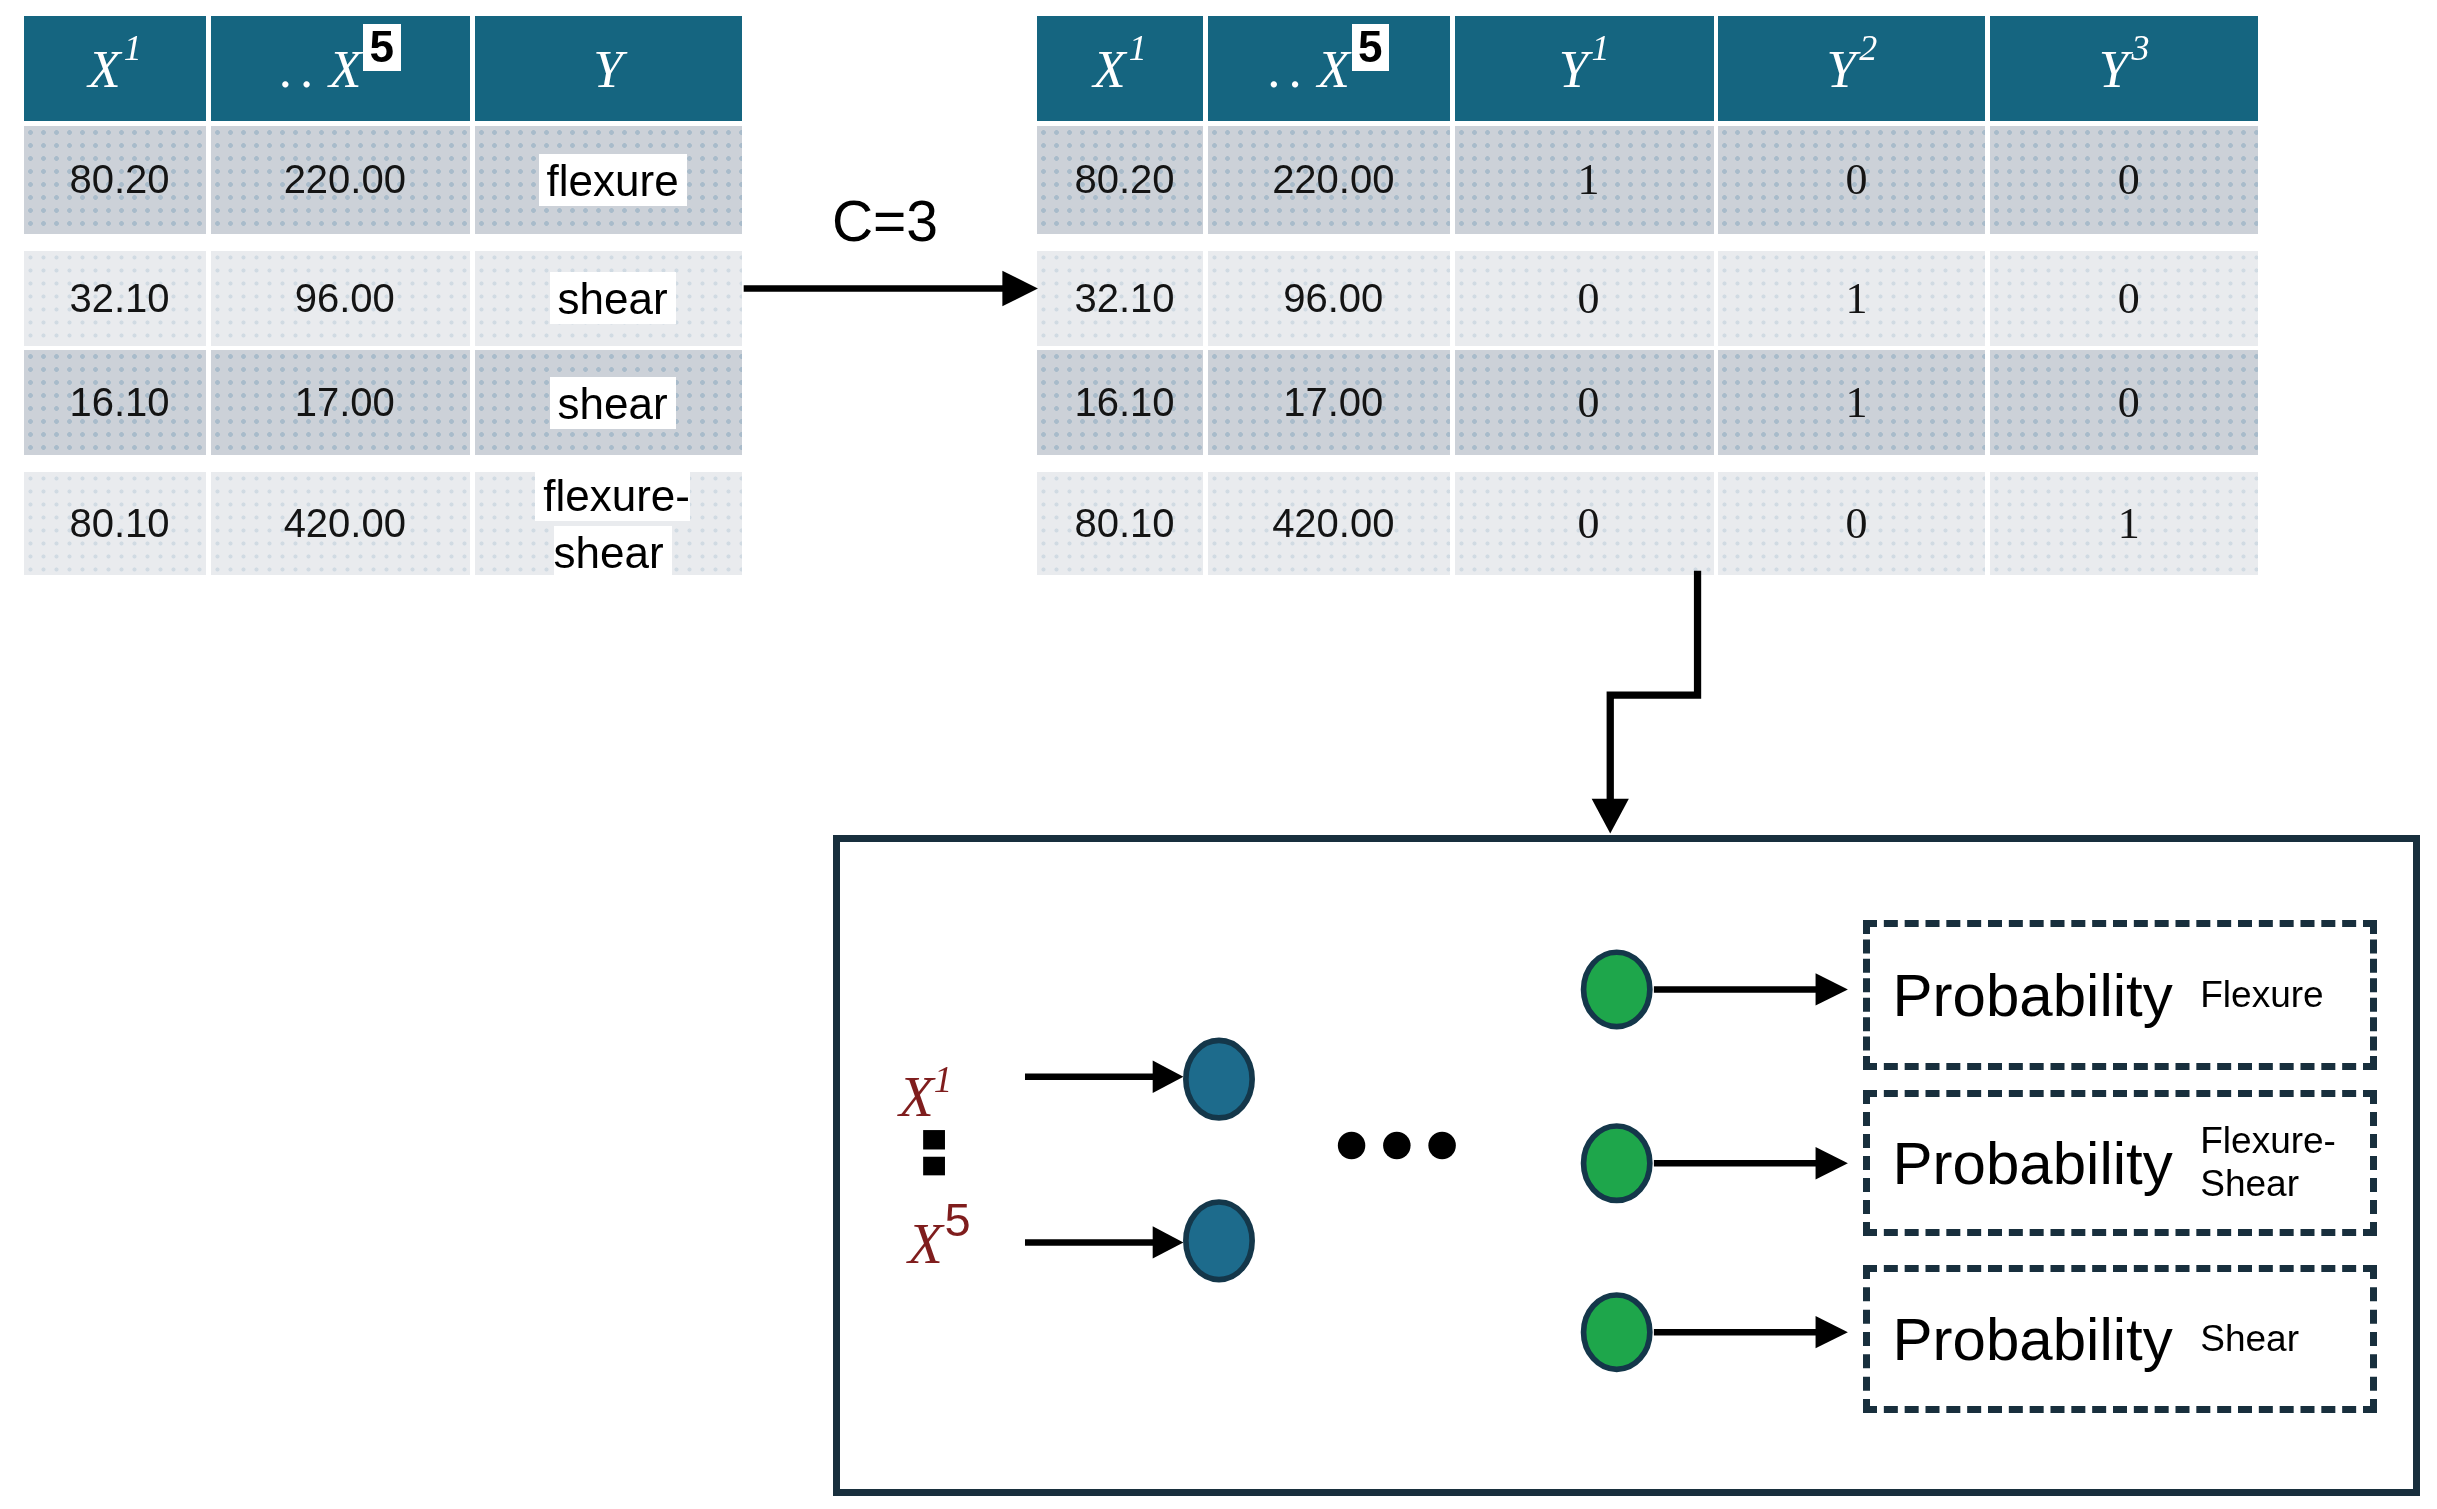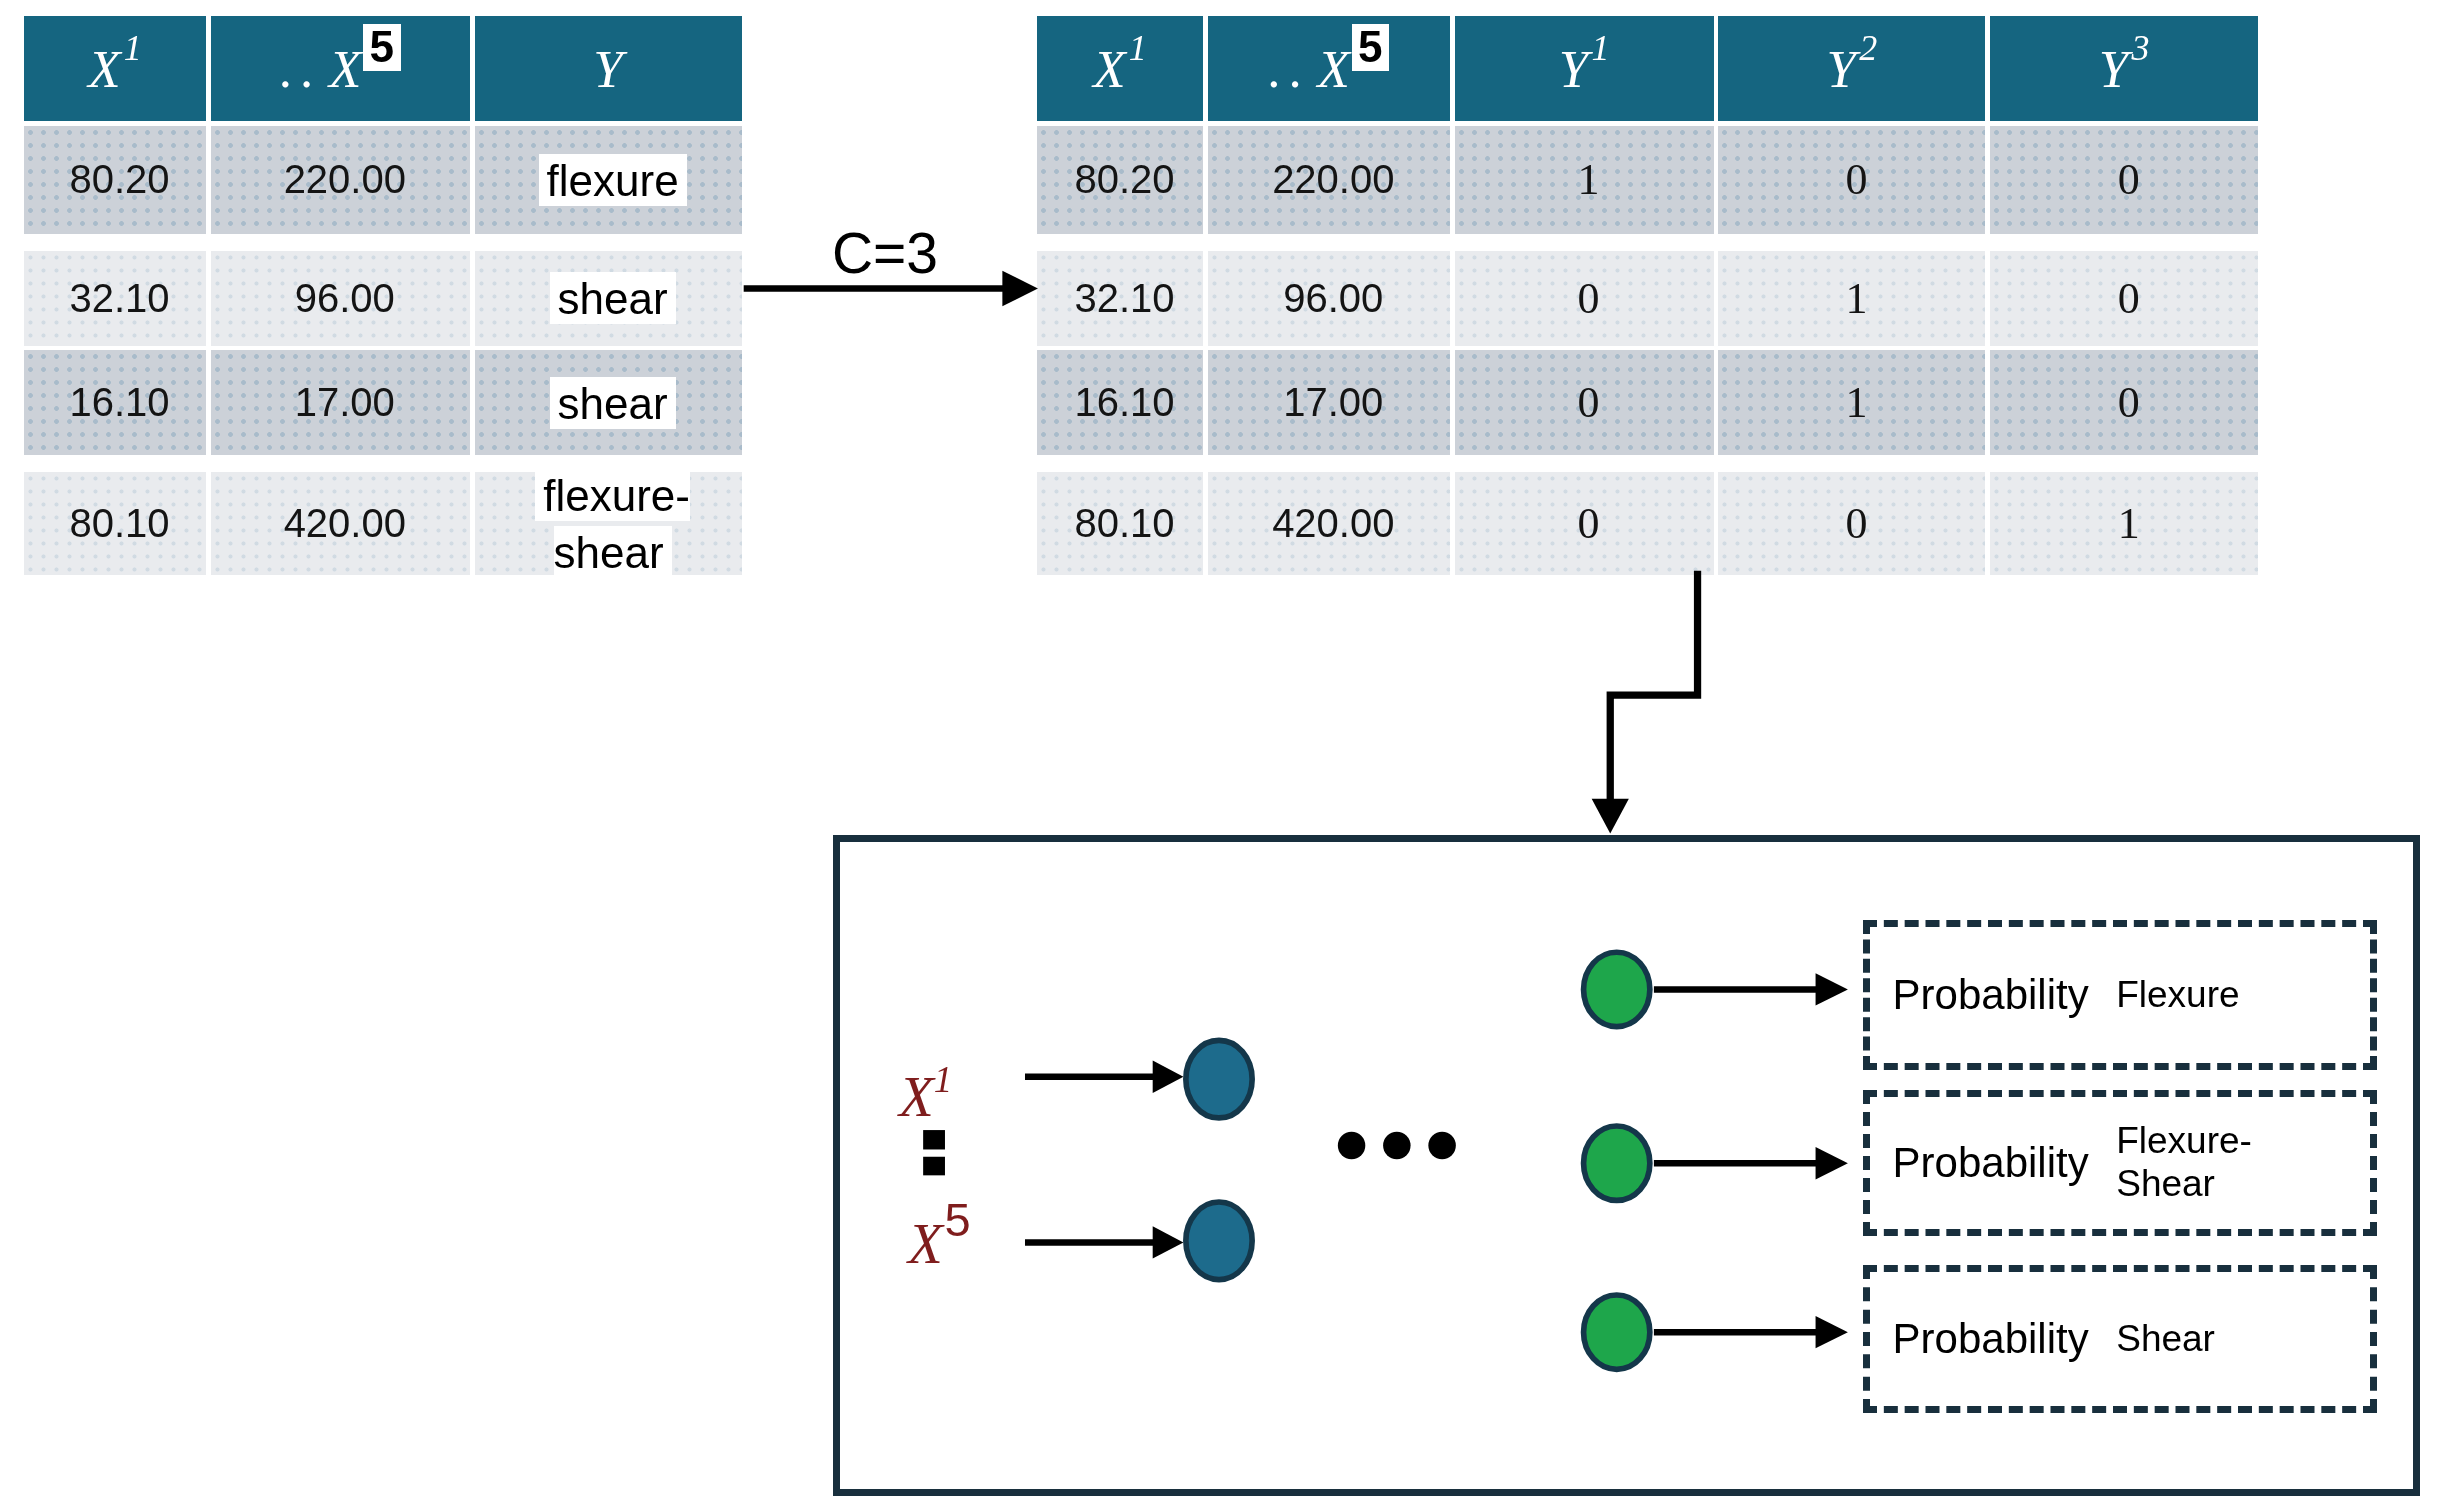--- a/index.html
+++ b/index.html
@@ -25,42 +25,42 @@
   .r-dark{background-color:#ccd1d8;
           background-image:radial-gradient(rgba(125,160,185,0.45) 2px,transparent 2.8px);
           background-size:13px 13px;}
   .r-light{background-color:#e9ebee;
            background-image:radial-gradient(rgba(150,180,200,0.30) 1.6px,transparent 2.4px);
            background-size:13px 13px;margin-top:12px;}
   .y-cell{max-width:242px;line-height:1.3;}
   .hl-word{background:#ffffff;padding:1.6px 8px;font-size:44px;color:#000;}
 
   
-  .c3{position:absolute;left:808px;top:220px;width:154px;text-align:center;
+  .c3{position:absolute;left:808px;top:188px;width:154px;text-align:center;
       font-size:57px;color:#000;}
 
   
   .outer-box{position:absolute;left:833px;top:835px;width:1587px;height:661px;
              border:7.3px solid #182f3d;box-sizing:border-box;background:#fff;}
 
   .inp-label{position:absolute;color:#7f1d1d;font-family:"Liberation Serif",serif;
              font-style:italic;font-size:57px;margin-top:31px;}
   .inp-x1{left:899px;top:1033px;}
   .inp-x5{left:908px;top:1180px;}
   .supx{font-size:37px;position:relative;top:-24px;font-style:italic;}
   .supx5{font-family:"Liberation Sans",sans-serif;font-style:normal;font-size:47px;
          position:relative;top:-27.5px;margin-left:1.6px;}
 
   
   .obox{position:absolute;left:1863px;width:514px;border:7.3px dashed #182f3d;
         box-sizing:border-box;display:flex;align-items:center;background:#fff;}
   .obox-1{top:920px;height:150px;}
   .obox-2{top:1090px;height:146px;}
   .obox-3{top:1265px;height:148px;}
-  .obox .main{font-size:42px;color:#000;margin-left:22.6px;white-space:nowrap;}
+  .obox .main{font-size:60px;color:#000;margin-left:22.6px;white-space:nowrap;}
   .obox .lbl{font-size:37px;color:#000;margin-left:27.5px;width:174px;line-height:1.15;}
 
   .svg-layer{position:absolute;left:0;top:0;}
 </style>
 </head>
 <body>
 
 <div class="canvas">
 
   <div class="tbl tbl-left">

